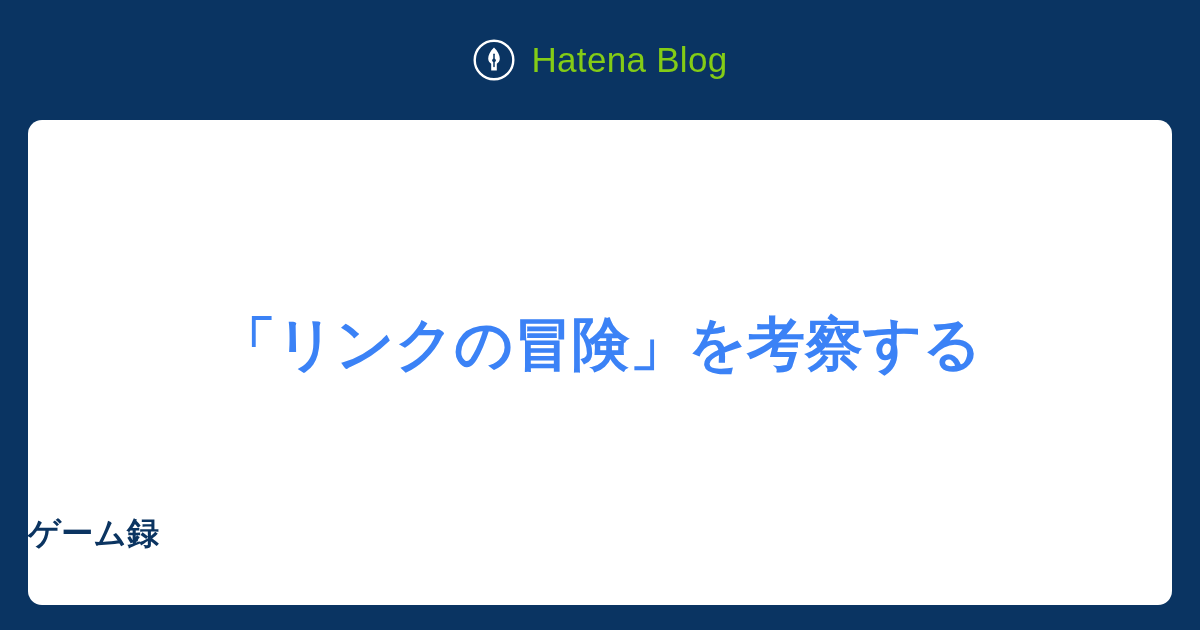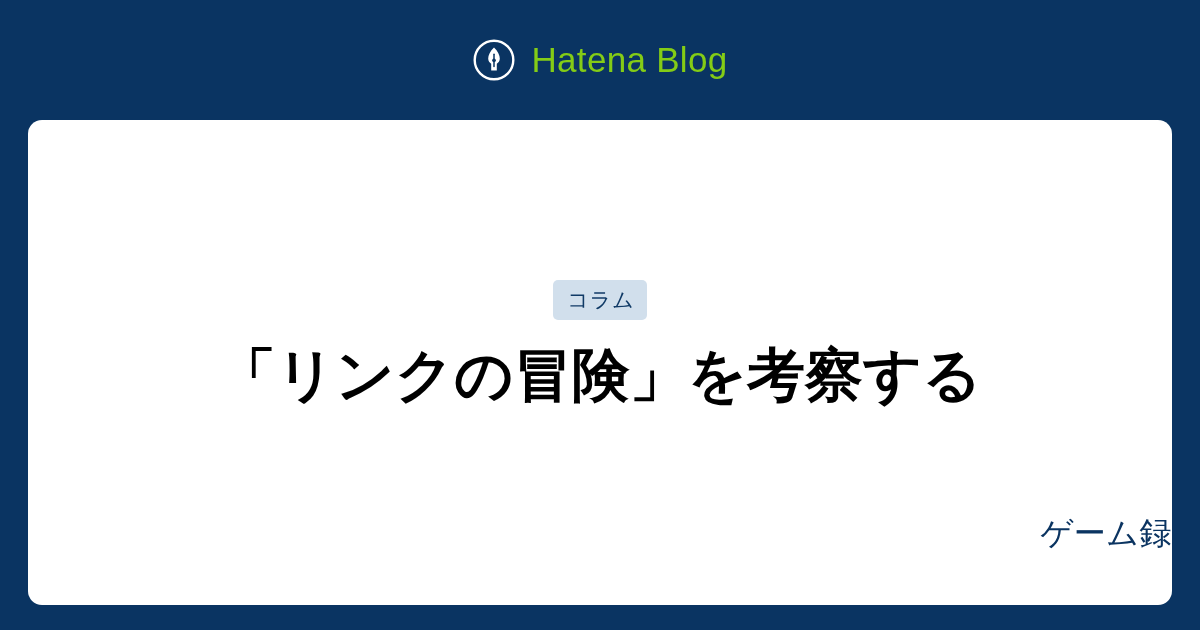--- a/index.html
+++ b/index.html
@@ -85,36 +85,36 @@
     border-radius: 5px;
     margin-bottom: 22px;
     white-space: nowrap;
   }
 
   #entry-title {
     margin: 0;
     font-size: 58px;
     line-height: 1.15;
     font-weight: 700;
-    color: #000000;
+    color: #3b82f6;
     letter-spacing: 0px;
     text-align: center;
     max-width: 1040px;
     white-space: nowrap;
   }
 
   #blog-name {
     position: absolute;
     left: 0;
     bottom: 56px;
     width: 100%;
-    text-align: right;
+    text-align: left;
     font-size: 32px;
     line-height: 1;
-    font-weight: 400;
+    font-weight: 700;
     color: #0b3461;
     letter-spacing: 0.5px;
     white-space: nowrap;
   }
 </style>
 </head>
 <body>
 
 <header id="site-header">
 
@@ -126,18 +126,17 @@
     <path d="M21 15.2 L21 27.4" stroke="#0a3462" stroke-width="1.5" stroke-linecap="round"></path>
     <circle cx="21" cy="21.3" r="1.85" fill="#0a3462"></circle>
   </svg>
 
   <div id="brand-name">Hatena Blog</div>
 </header>
 
 <section id="entry-card">
 
   <div id="entry-main">
-    <span id="category-tag">コラム</span>
     <h1 id="entry-title">「リンクの冒険」を考察する</h1>
   </div>
 
   <div id="blog-name">ゲーム録</div>
 </section>
 
 </body></html>

